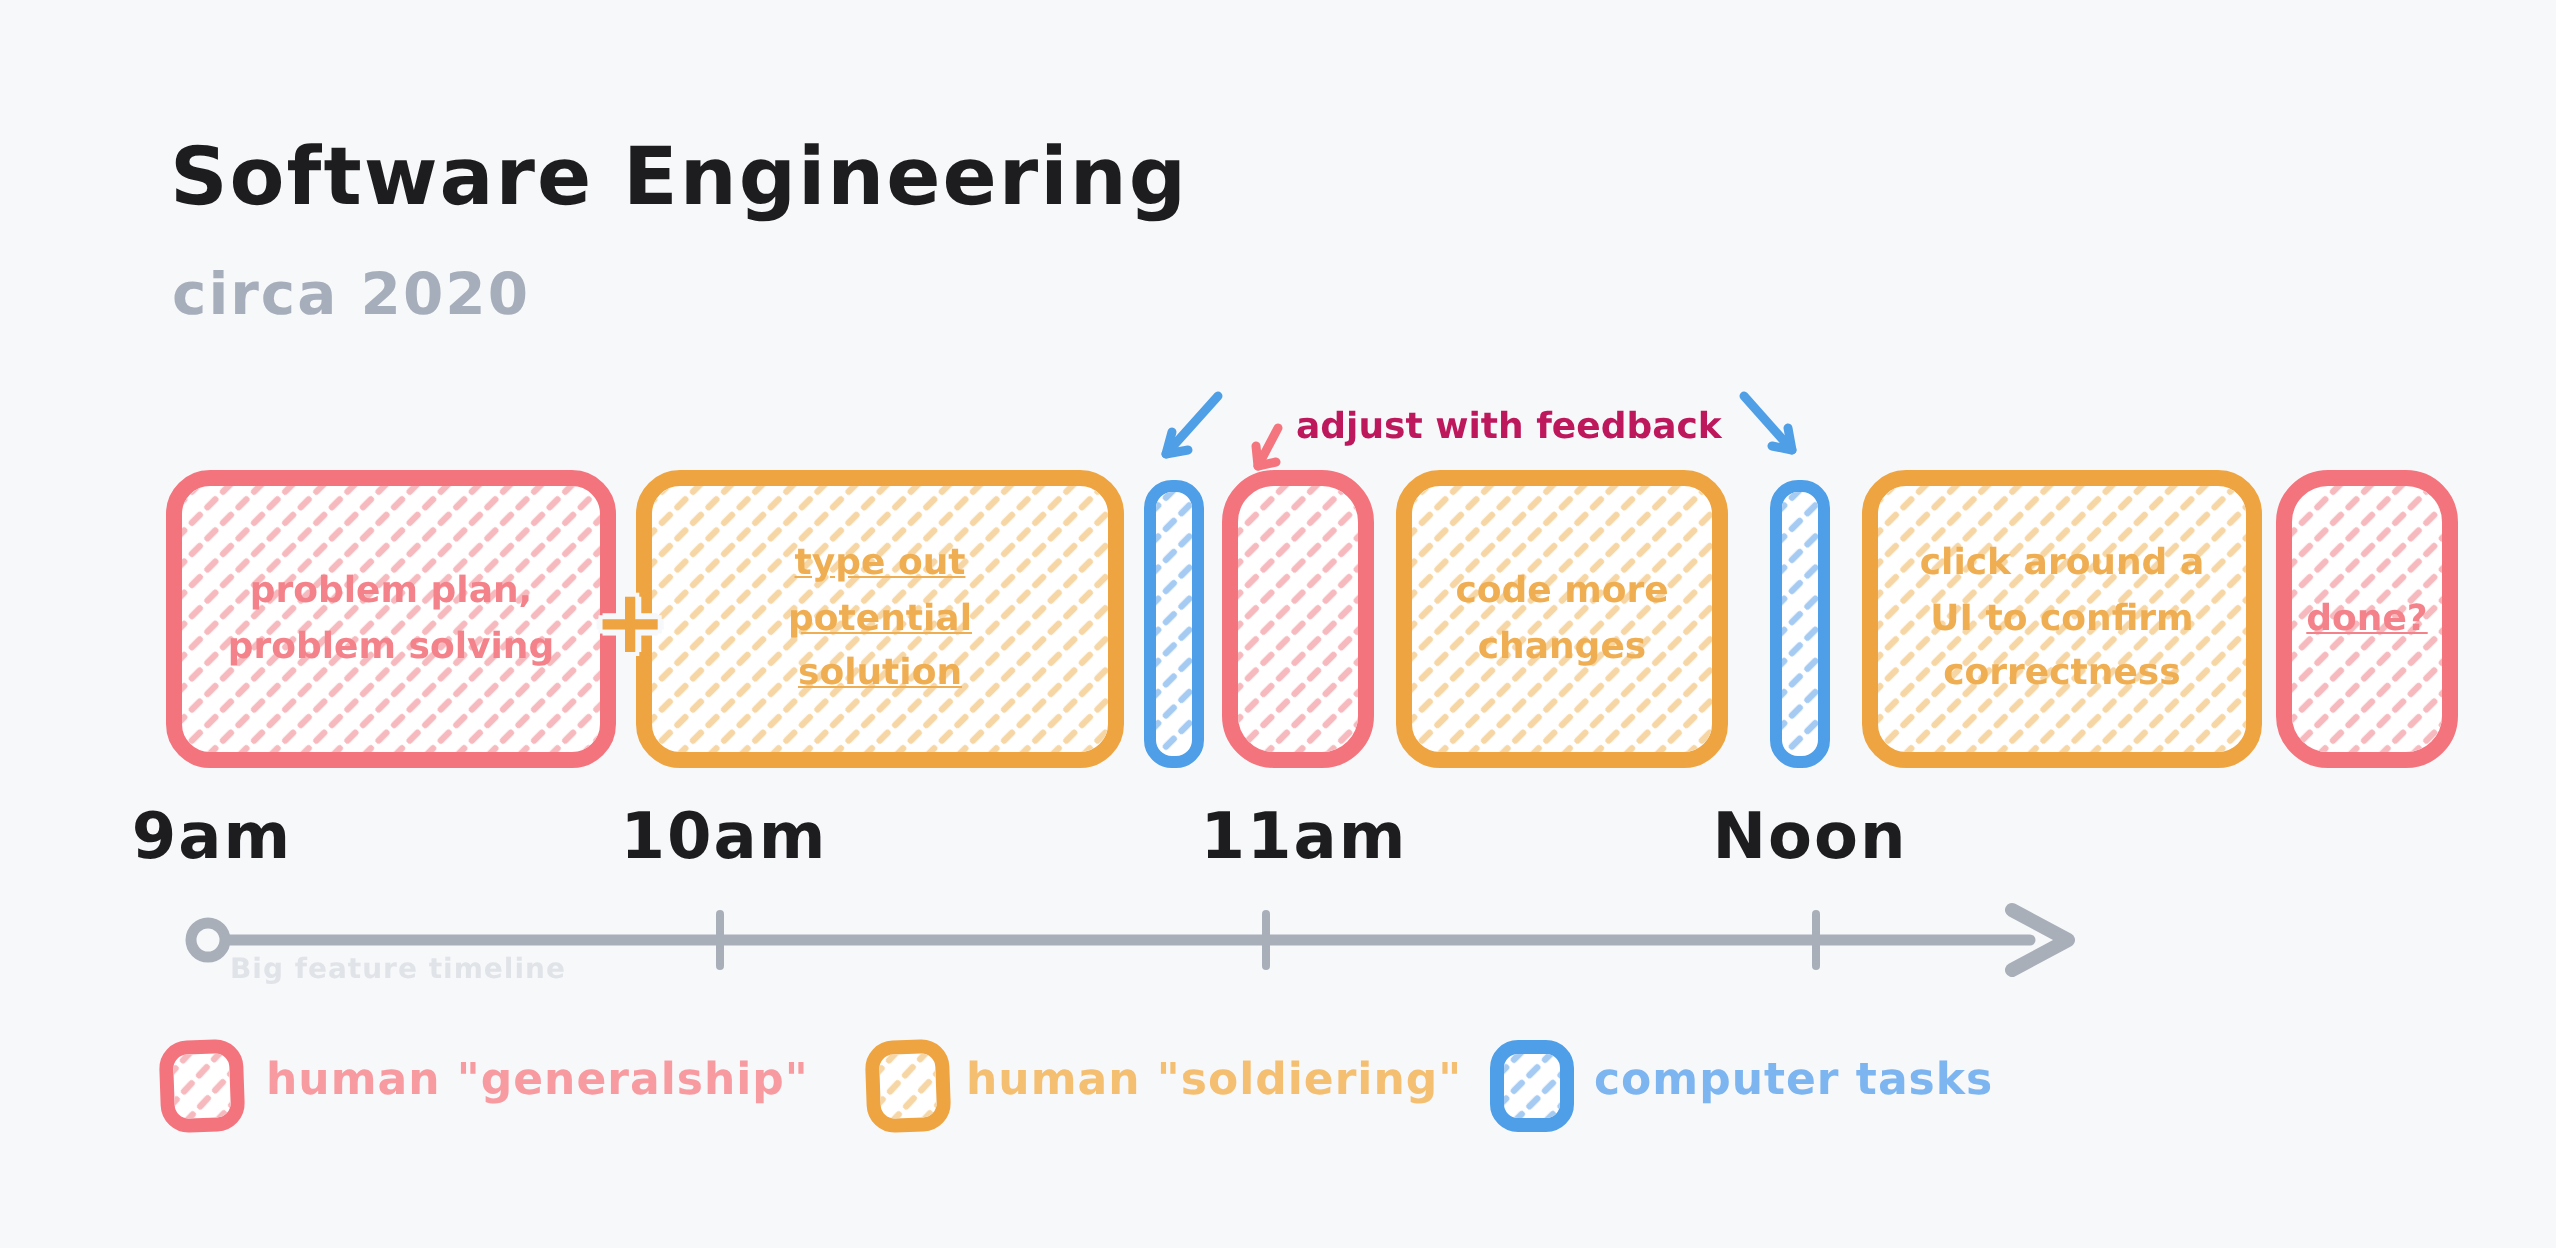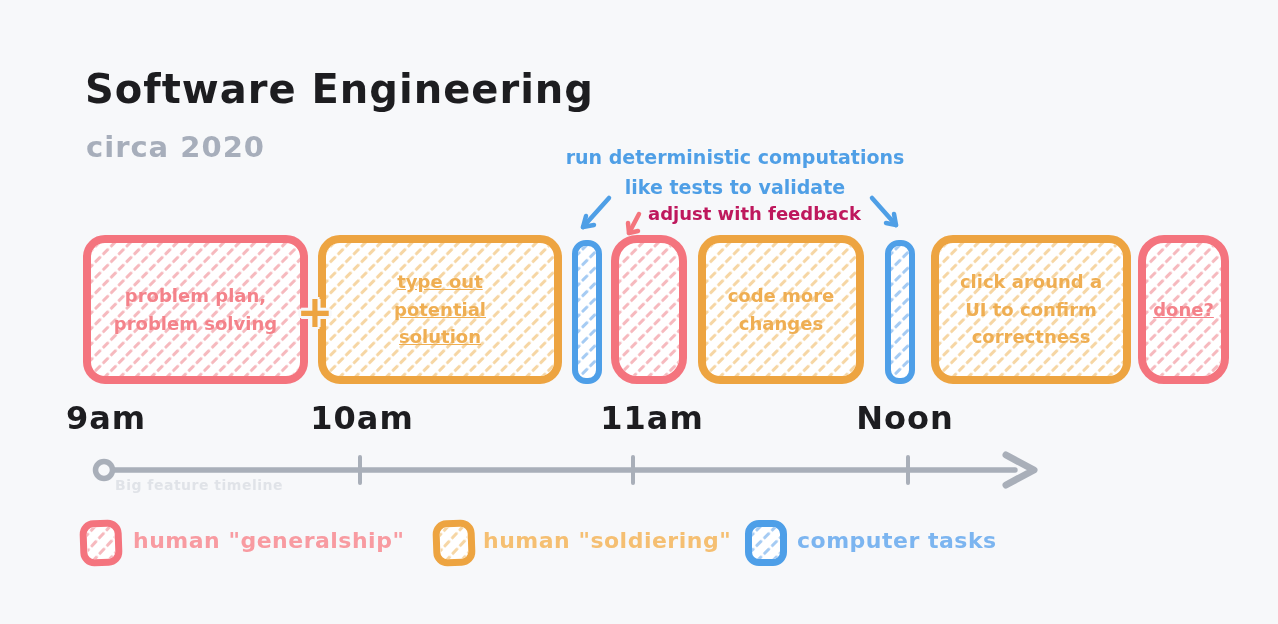--- a/index.html
+++ b/index.html
@@ -107,24 +107,20 @@
       </pattern>
       <pattern id="hatch-blue" width="11" height="11" patternUnits="userSpaceOnUse" patternTransform="rotate(-45)">
         <line x1="1.5" y1="5.5" x2="7" y2="5.5" stroke="#a5cbf3" stroke-width="3.2" stroke-linecap="round"></line>
       </pattern>
     </defs>
   </svg>
 
   <div class="title">Software Engineering</div>
   <div class="subtitle">circa 2020</div>
 
-  <div class="note-blue">
-    <span>run deterministic computations</span><br>
-    <span>like tests to validate</span>
-  </div>
   <div class="note-red">adjust with feedback</div>
 
   <svg class="arrows-svg" width="360" height="55" viewBox="0 0 360 55">
     <g stroke="#4f9fe6" stroke-width="4.5" stroke-linecap="round" fill="none">
       <path d="M49 8 L23 37"></path>
       <path d="M23 37 L26 26 M23 37 L34 35"></path>
     </g>
     <g stroke="#f4757d" stroke-width="4.5" stroke-linecap="round" fill="none">
       <path d="M79 24 L69 43"></path>
       <path d="M69 43 L68 33 M69 43 L78 41"></path>

